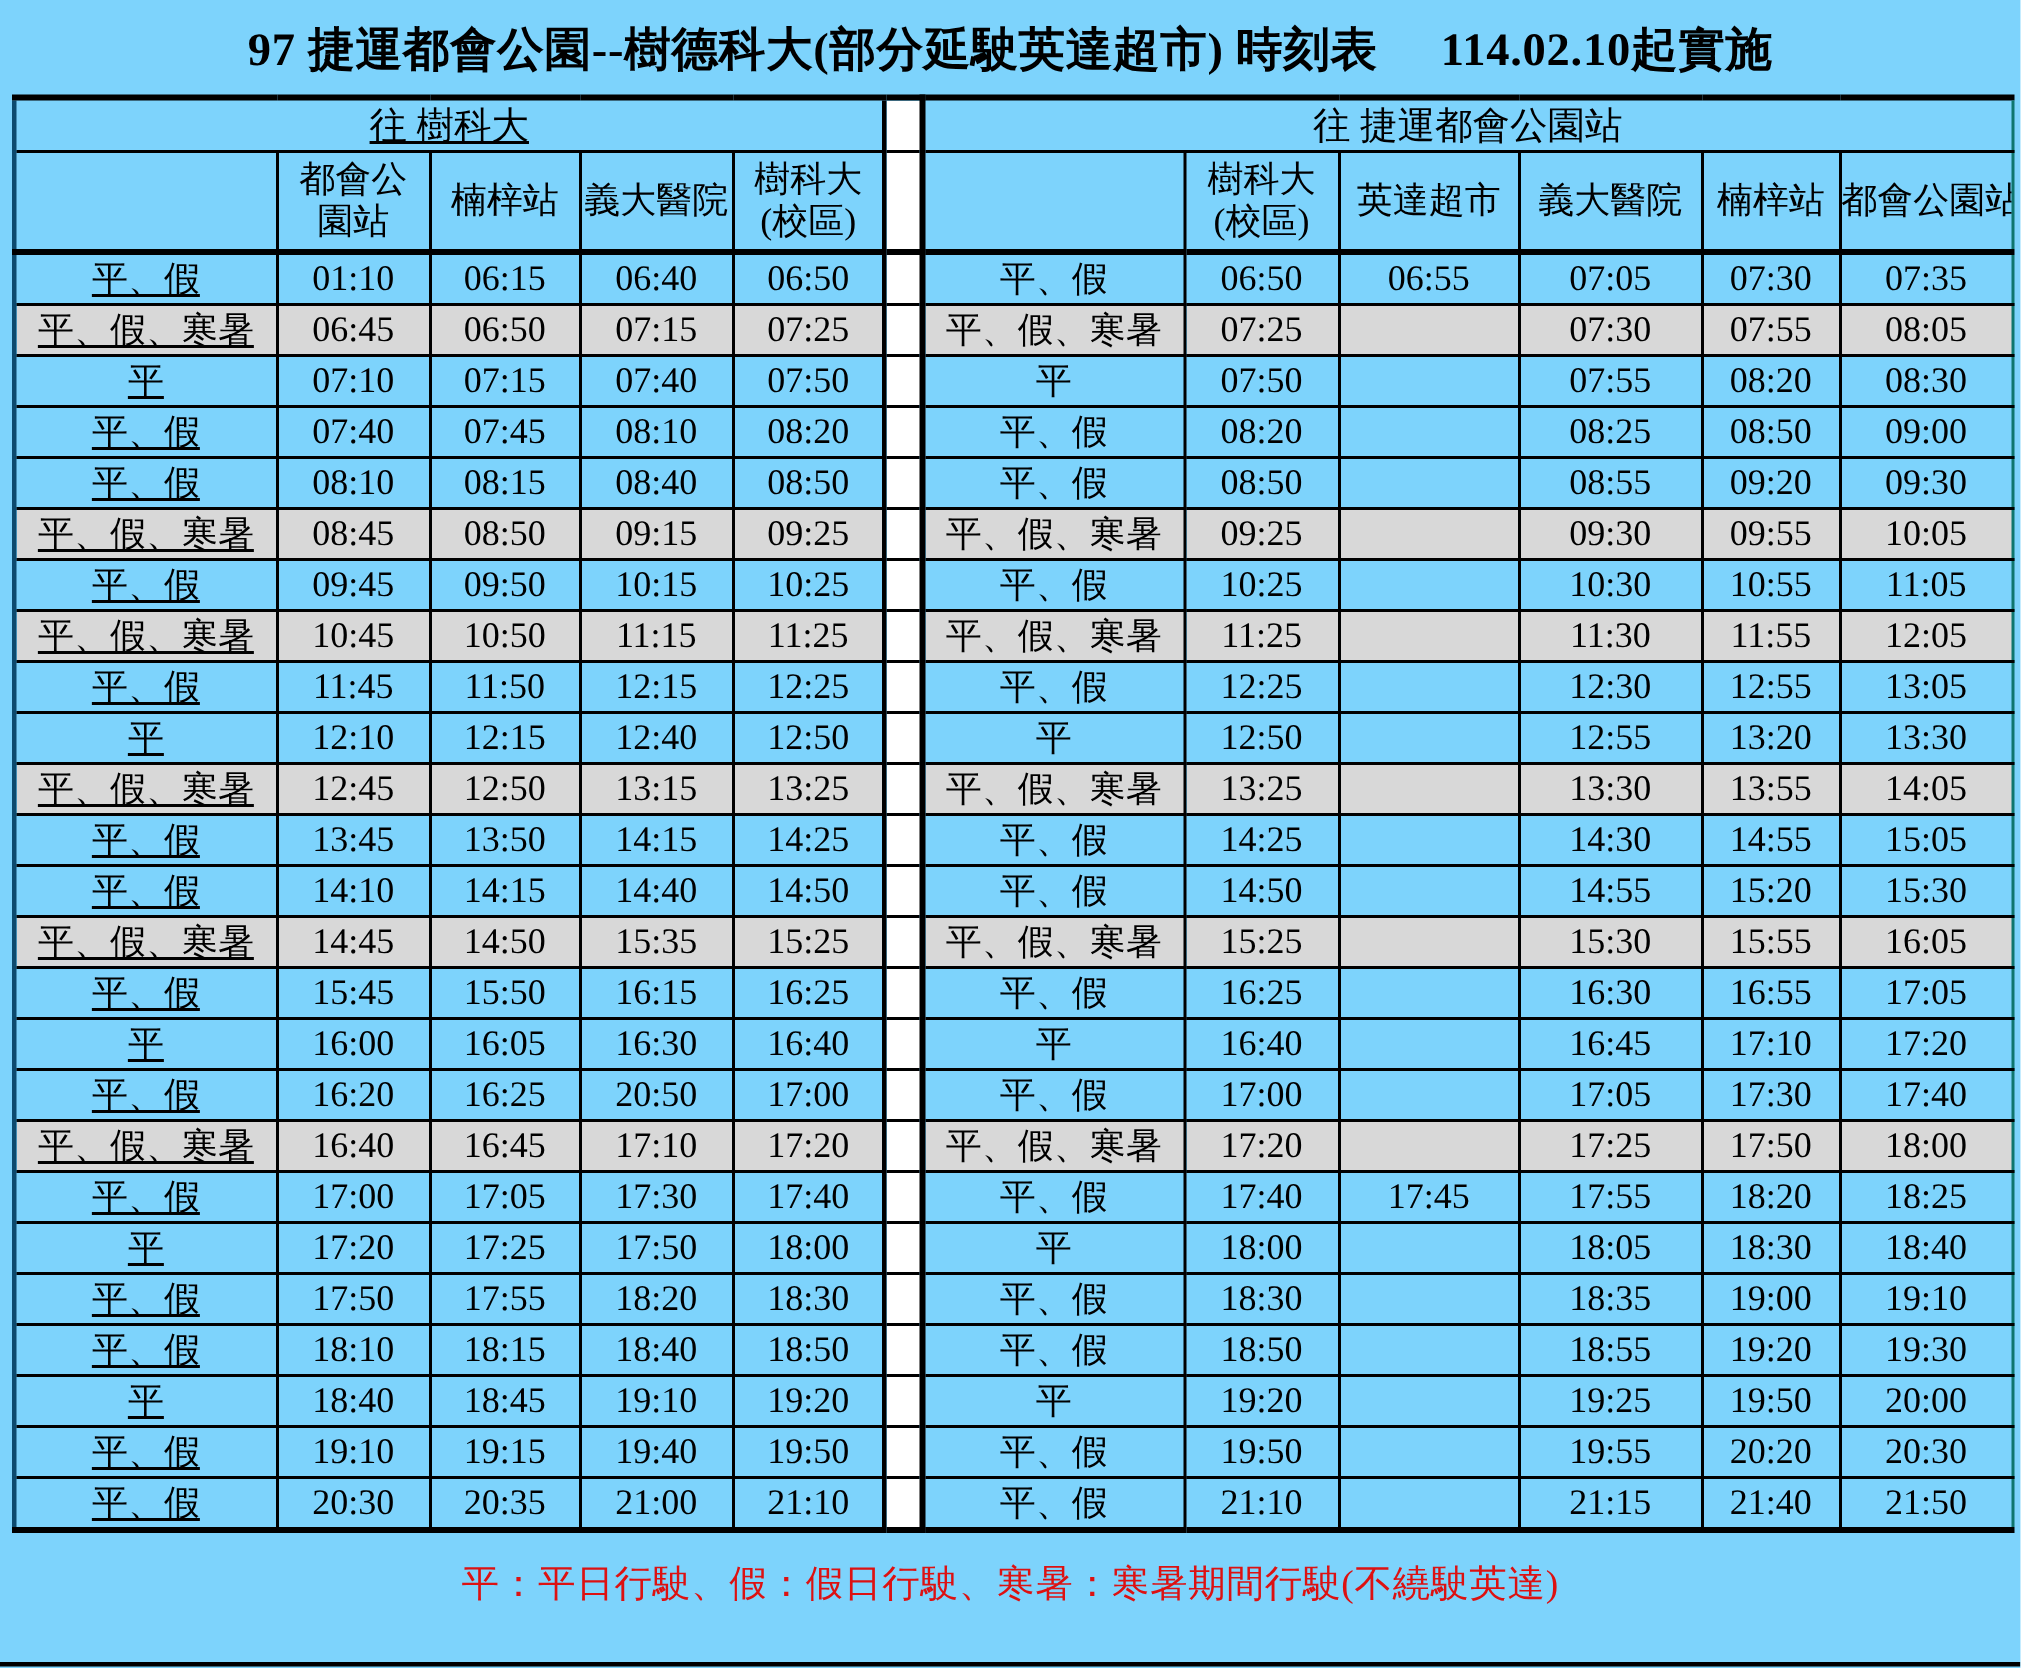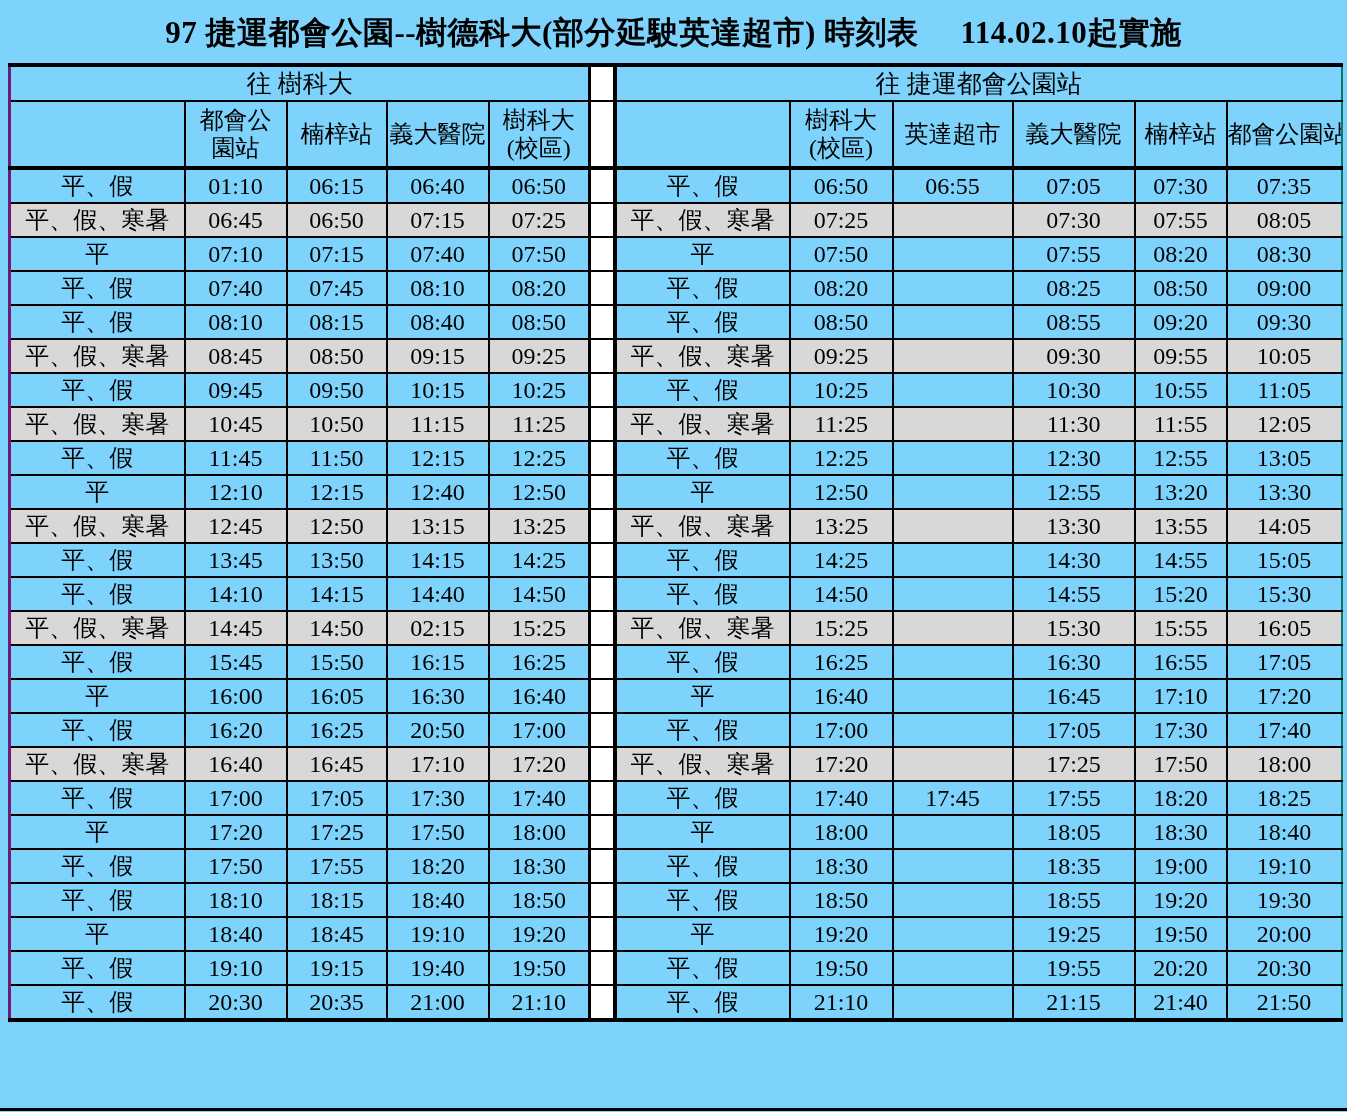--- a/index.html
+++ b/index.html
@@ -14,21 +14,21 @@
   .title-row .eff { margin-left:42px; }
 
   table.timetable {
     border-collapse:collapse; table-layout:fixed;
     margin:9px 0 0 8px; width:1332px;
   }
   .timetable th, .timetable td {
     border:2px solid #000; padding:0; text-align:center; vertical-align:middle;
     font-weight:normal; font-size:24px; overflow:hidden; white-space:nowrap;
   }
-  .timetable td:first-child, .timetable th:first-child { border-left:3px solid #701a75; }
+  .timetable td:first-child, .timetable th:first-child { border-left:3px solid #0c4a6e;text-decoration:underline; }
   .timetable td:last-child,  .timetable th:last-child  { border-right:2px solid #0f766e;margin-left:36px; }
 
   .section-row th { height:31px; border-top:4px solid #000; font-size:25px; }
   .colhead-row th { height:64px; border-bottom:4px solid #000; line-height:1.18; }
   .colhead-row th div { white-space:nowrap; }
 
   tbody tr { height:33.8px; }
   tbody tr:last-child td { border-bottom:4px solid #000; }
   tr.shaded td { background:var(--shaded-row,#d8d8d8); }
 
@@ -291,21 +291,21 @@
           <td>14:50</td>
           <td></td>
           <td>14:55</td>
           <td>15:20</td>
           <td>15:30</td>
         </tr>
         <tr class="shaded">
           <td>平、假、寒暑</td>
           <td>14:45</td>
           <td>14:50</td>
-          <td>02:15</td>
+          <td>15:35</td>
           <td>15:25</td>
           <td class="spacer"></td>
           <td>平、假、寒暑</td>
           <td>15:25</td>
           <td></td>
           <td>15:30</td>
           <td>15:55</td>
           <td>16:05</td>
         </tr>
         <tr>
@@ -459,16 +459,17 @@
           <td>21:10</td>
           <td></td>
           <td>21:15</td>
           <td>21:40</td>
           <td>21:50</td>
         </tr>
       </tbody>
   </table>
 
   <div class="notes">
+    <div>平：平日行駛、假：假日行駛、寒暑：寒暑期間行駛(不繞駛英達)</div>
   </div>
 
   <div class="bottom-rule"></div>
 </div>
 
 </body></html>

